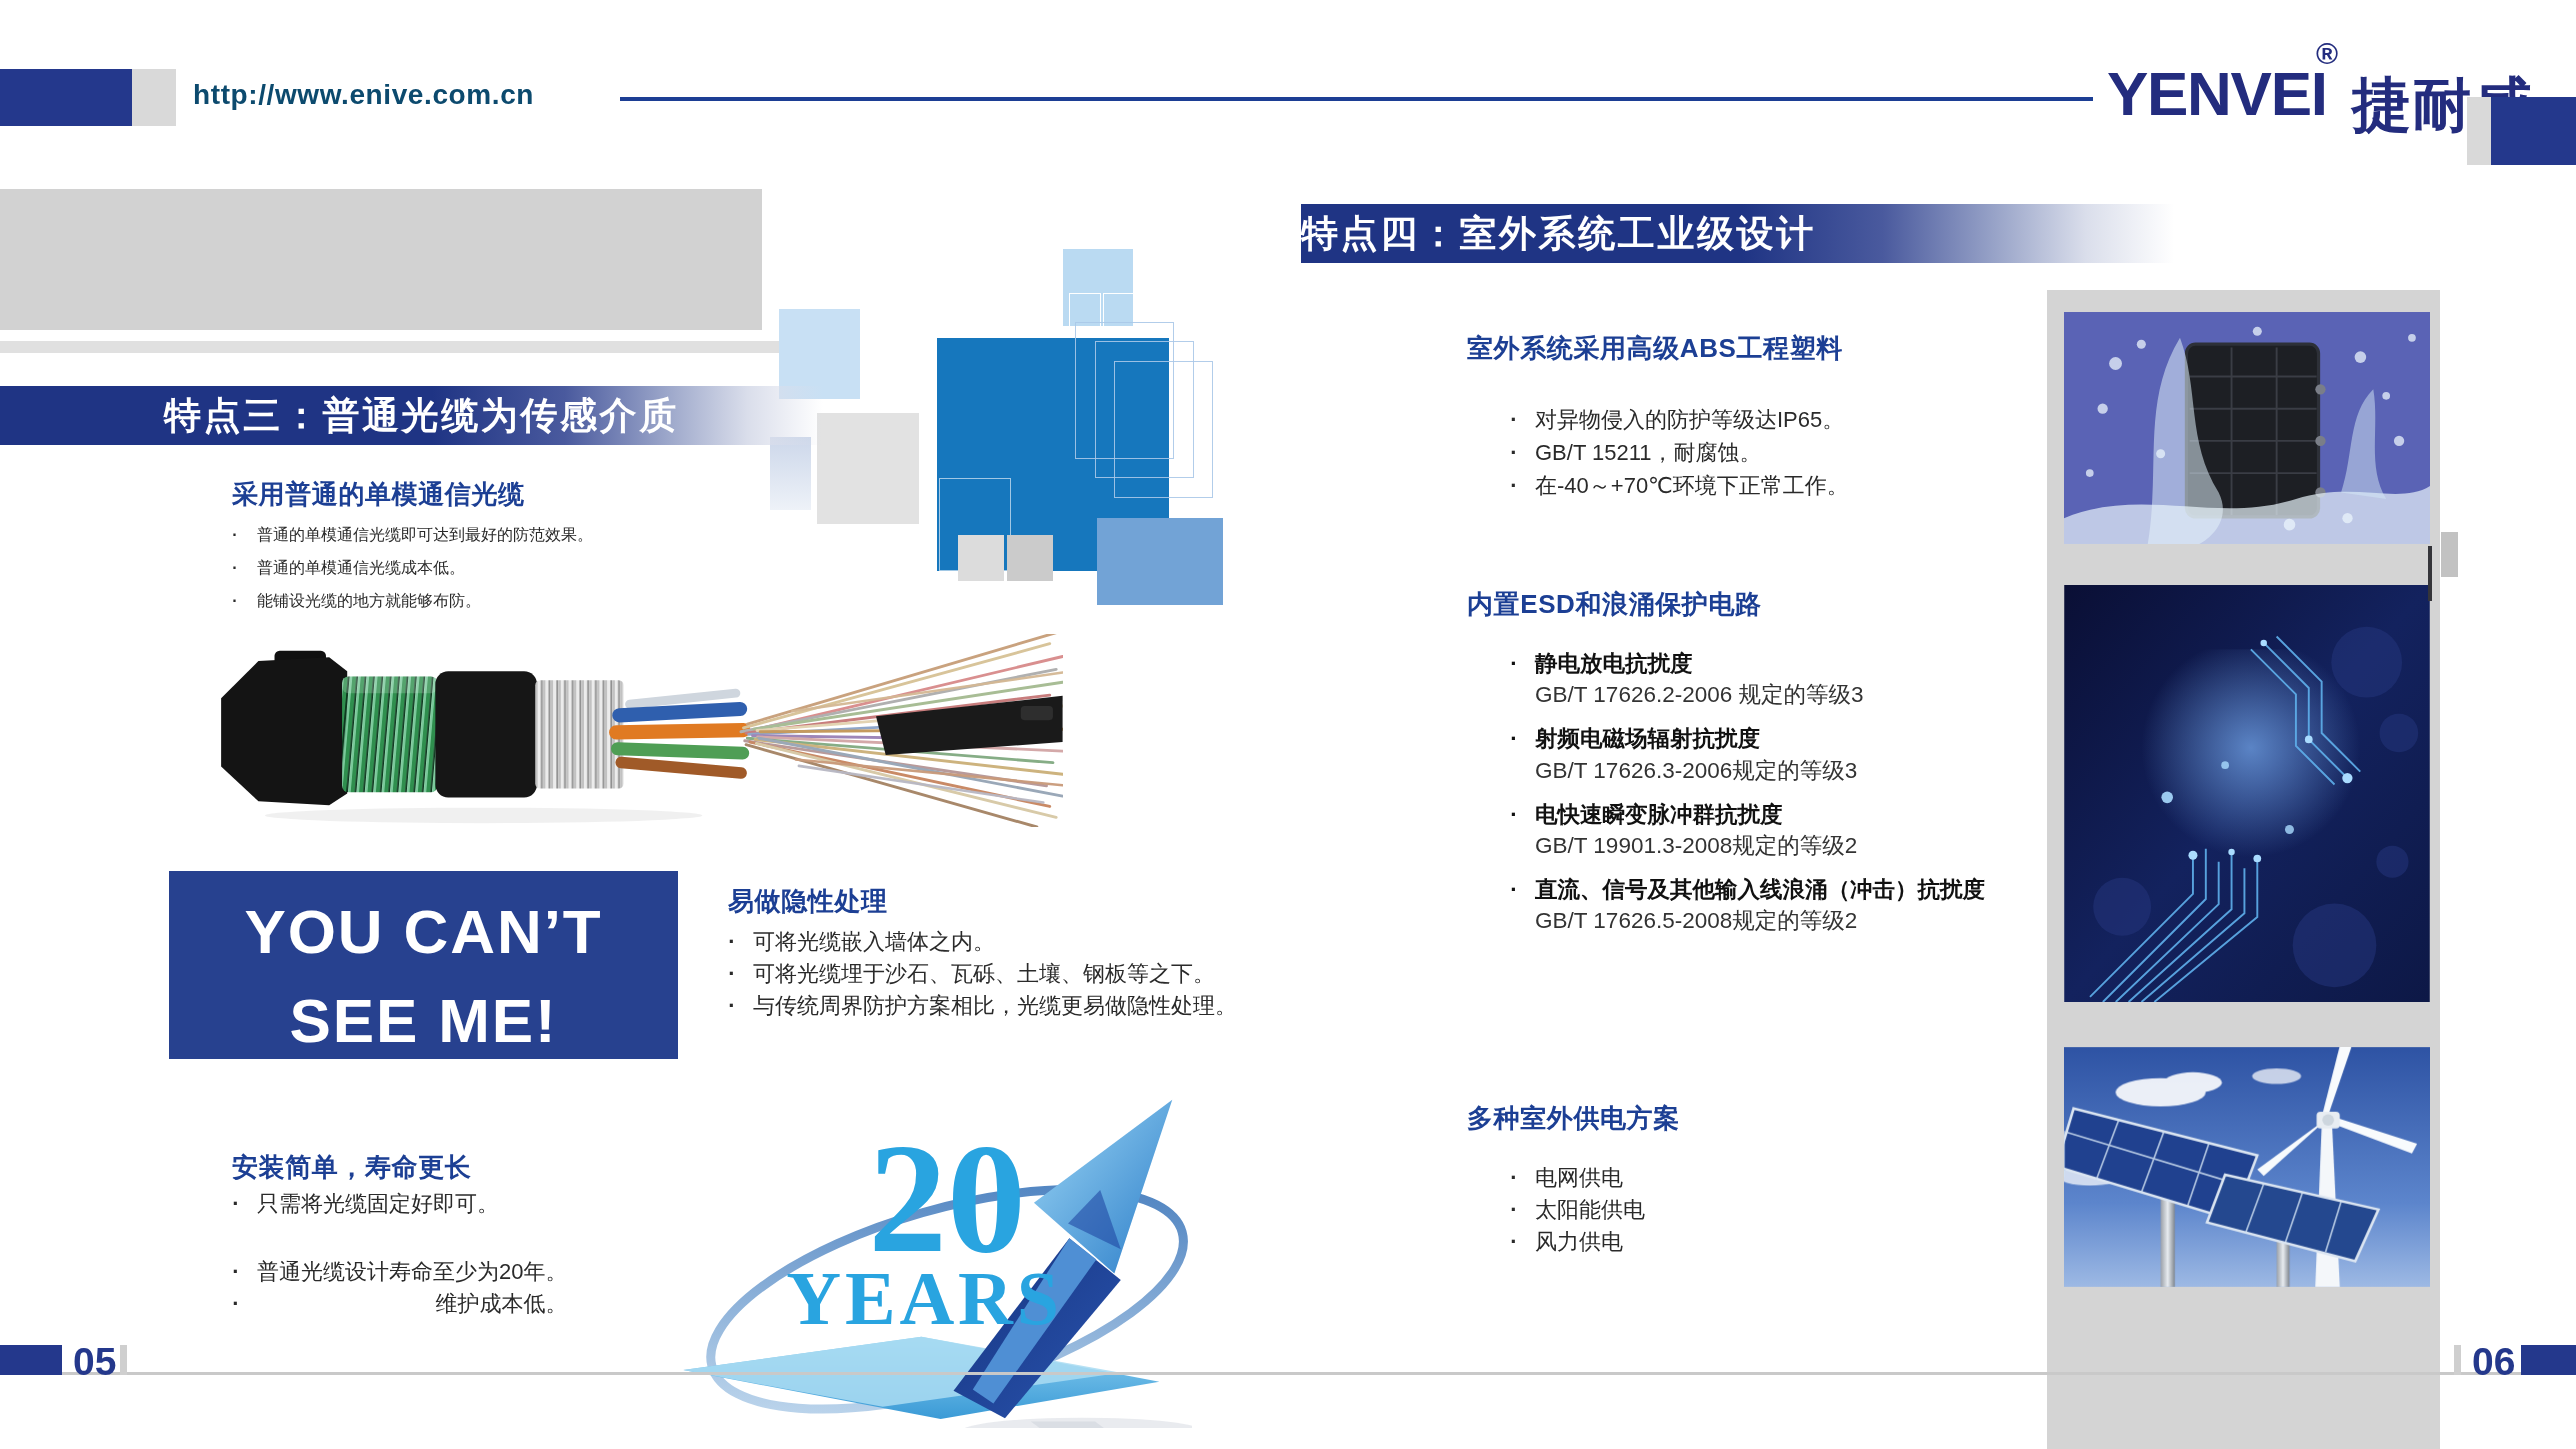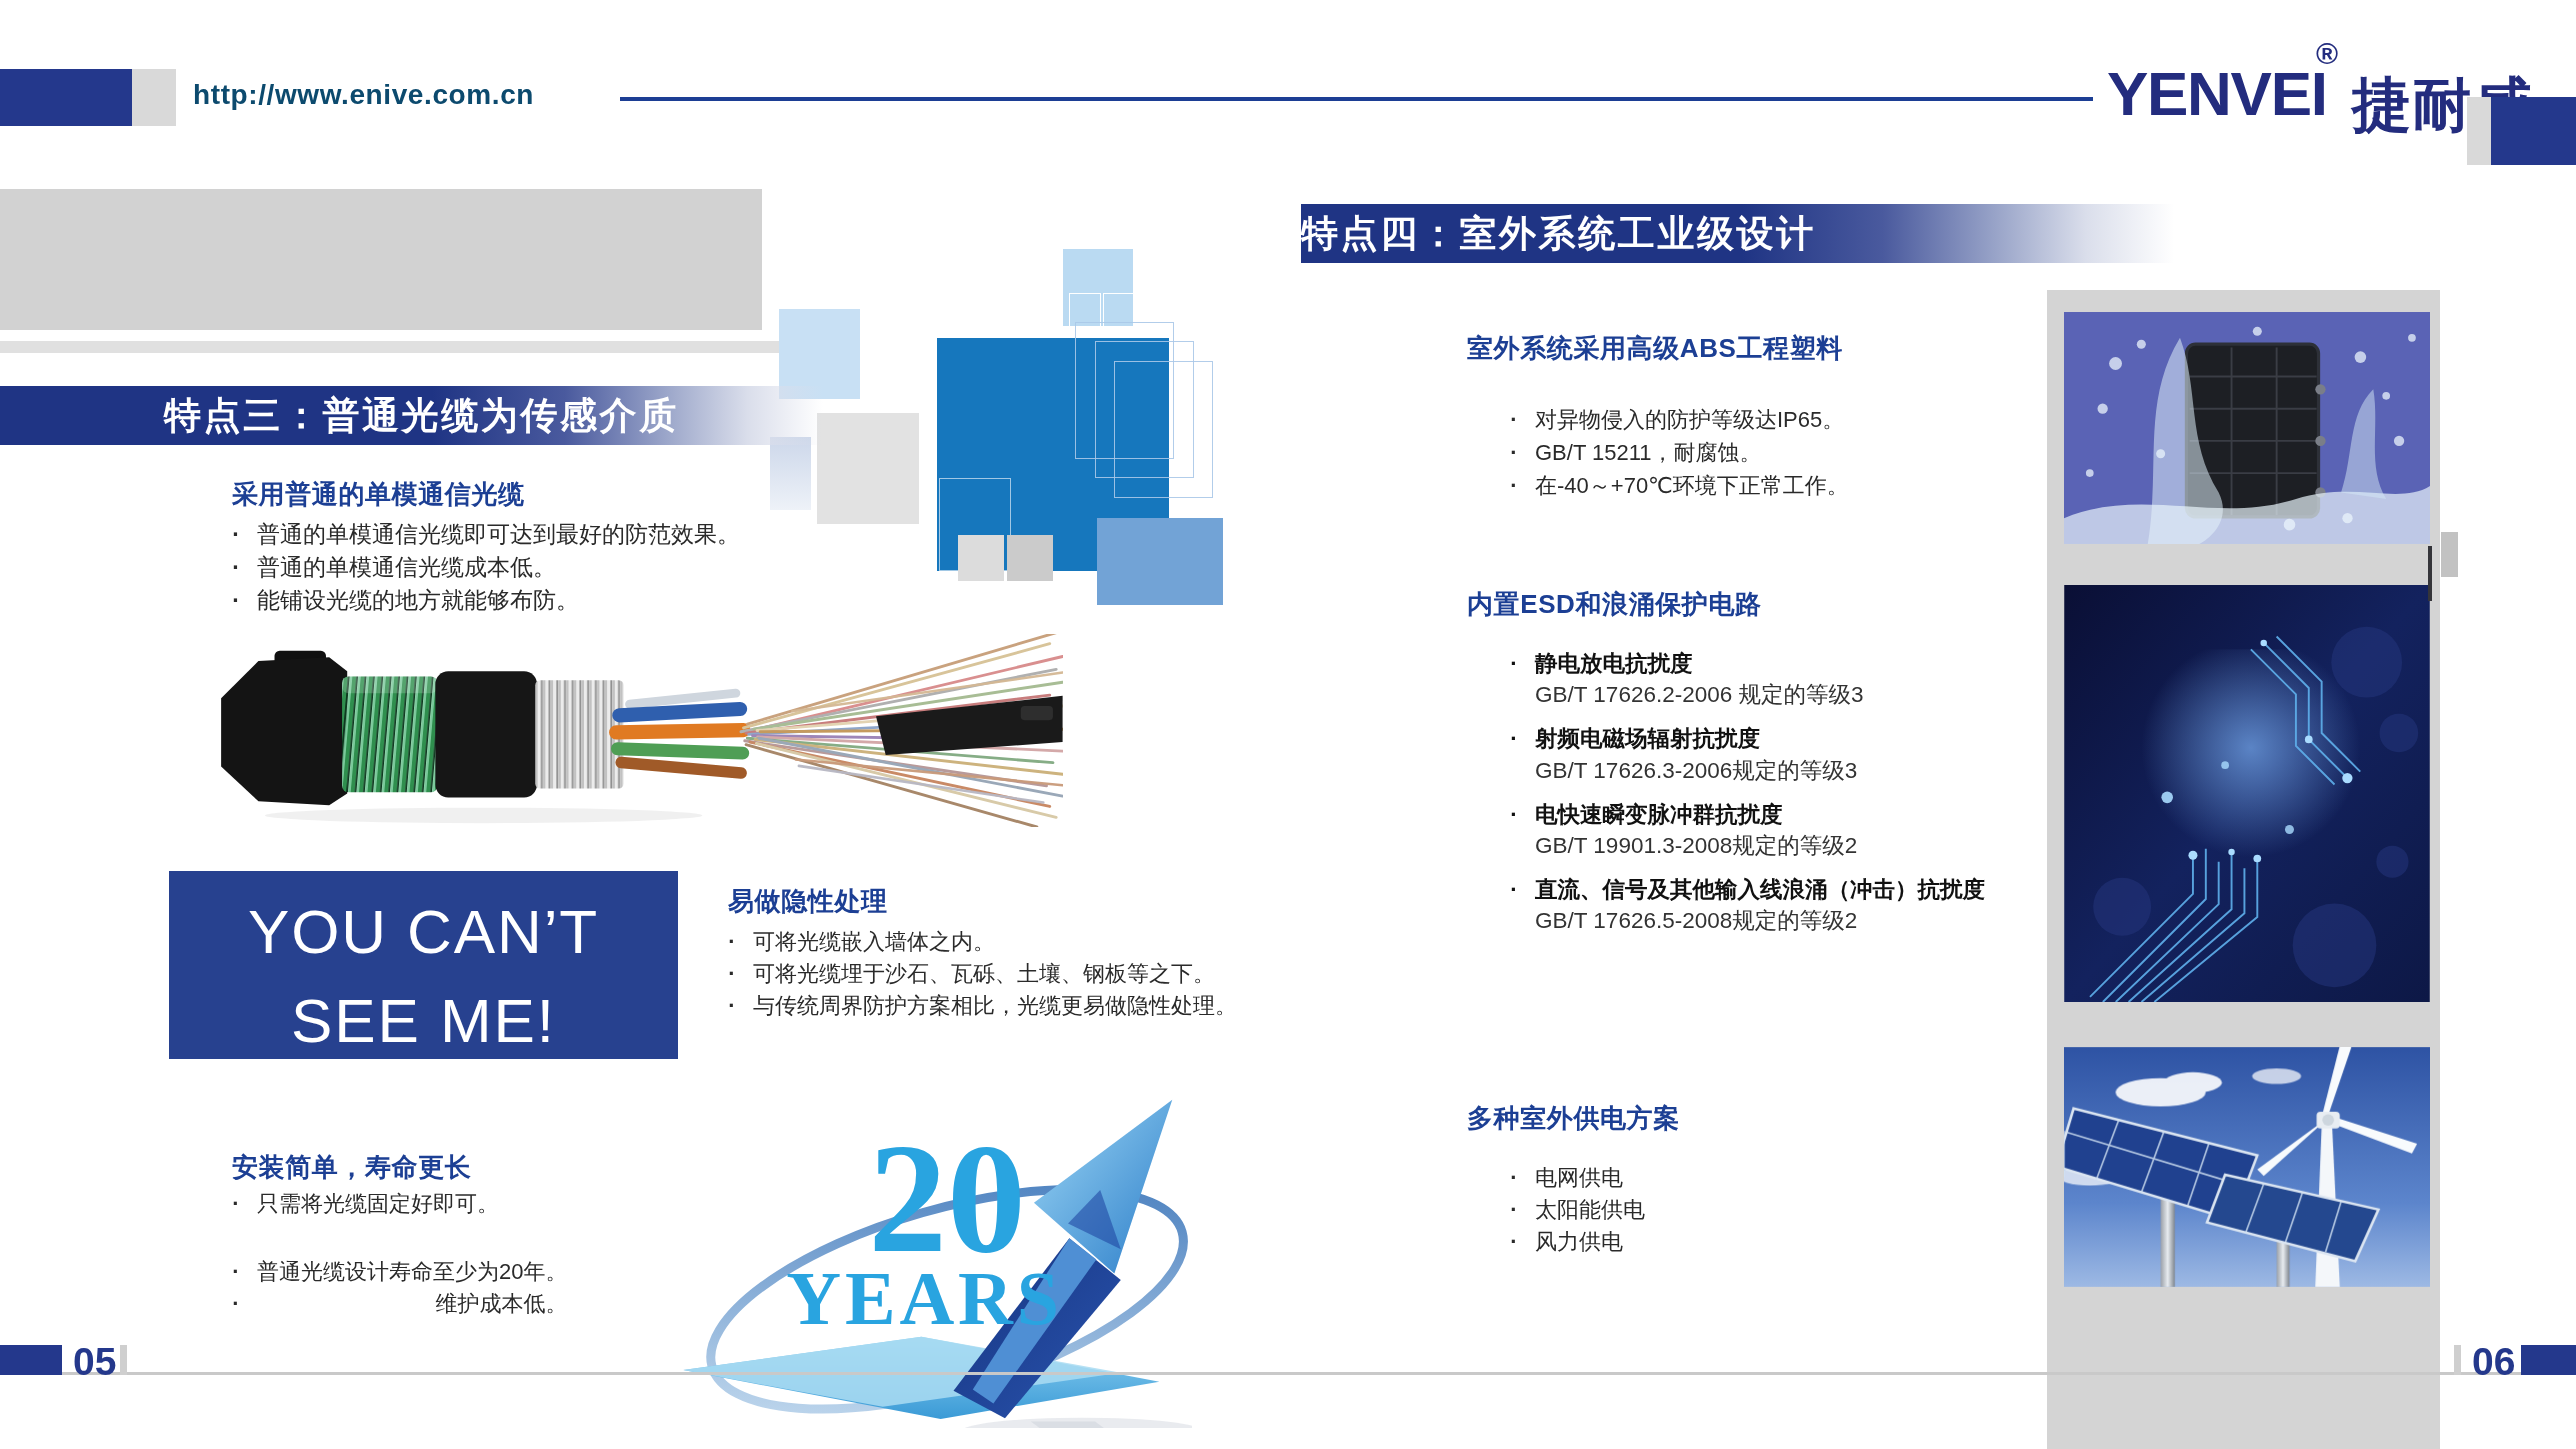--- a/index.html
+++ b/index.html
@@ -39,32 +39,32 @@
 
   
   .titlebar{height:59px;line-height:59px;color:#ffffff;font-size:37px;font-weight:700;letter-spacing:2.6px;white-space:nowrap;}
   .titlebar-l{left:0;top:386px;width:831px;padding-left:164px;box-sizing:border-box;
     background:linear-gradient(90deg,#1f3484 0%,#1f3484 52%,#4a5a9e 68%,#9aa5c9 80%,#dadeeb 90%,rgba(255,255,255,0) 99%);}
   .titlebar-r{left:1301px;top:204px;width:882px;box-sizing:border-box;
     background:linear-gradient(90deg,#1f3484 0%,#1f3484 50%,#4a5a9e 66%,#9aa5c9 79%,#dadeeb 89%,rgba(255,255,255,0) 99%);}
 
   
   .h-blue{font-size:26px;font-weight:700;color:#1c3f94;letter-spacing:0.6px;white-space:nowrap;}
-  .bullets{font-size:23px;color:#2a2a2a;}
+  .bullets{font-size:16px;color:#2a2a2a;}
   .bullets .b{line-height:33px;padding-left:30px;position:relative;white-space:nowrap;}
   .bullets .b::before{content:"·";position:absolute;left:5.2px;font-weight:700;}
   .esd{font-size:23px;color:#2a2a2a;}
   .esd-item{margin-bottom:14px;}
   .esd-title{font-weight:700;color:#111;line-height:30px;padding-left:30px;position:relative;white-space:nowrap;}
   .esd-title::before{content:"·";position:absolute;left:5.2px;}
   .esd-detail{line-height:30px;padding-left:30px;color:#333;margin-top:1.3px;white-space:nowrap;}
 
   
   .banner{left:169px;top:871px;width:509px;height:188px;background:#27418f;color:#fff;
-          text-align:center;font-weight:400;font-size:62px;letter-spacing:1.9px;}
+          text-align:center;font-weight:700;font-size:62px;letter-spacing:1.9px;}
   .banner .bl{line-height:1.0;margin-top:30px;}
   .banner .bl2{line-height:1.0;margin-top:27px;}
 
   
   .photo-col{left:2047px;top:290px;width:393px;height:1159px;background:#d4d4d4;}
   .photo{left:2064px;width:366px;overflow:hidden;}
   .photo1{top:312px;height:232px;}
   .photo2{top:585px;height:417px;}
   .photo3{top:1047px;height:240px;}
   .photo-edge{left:2428px;top:546px;width:3.9px;height:55px;background:#35353a;}

